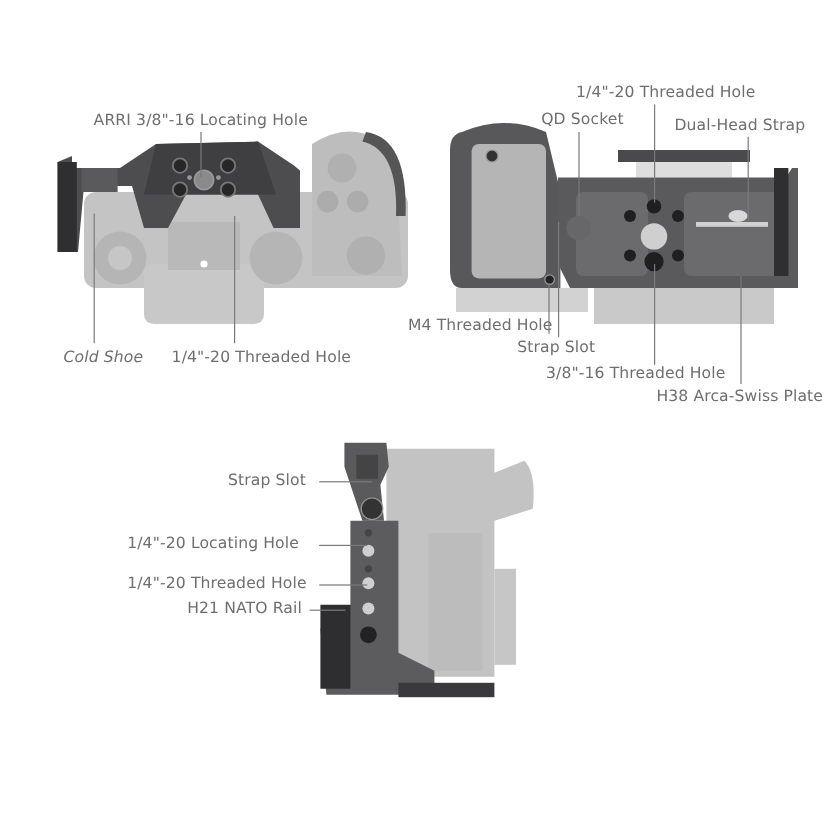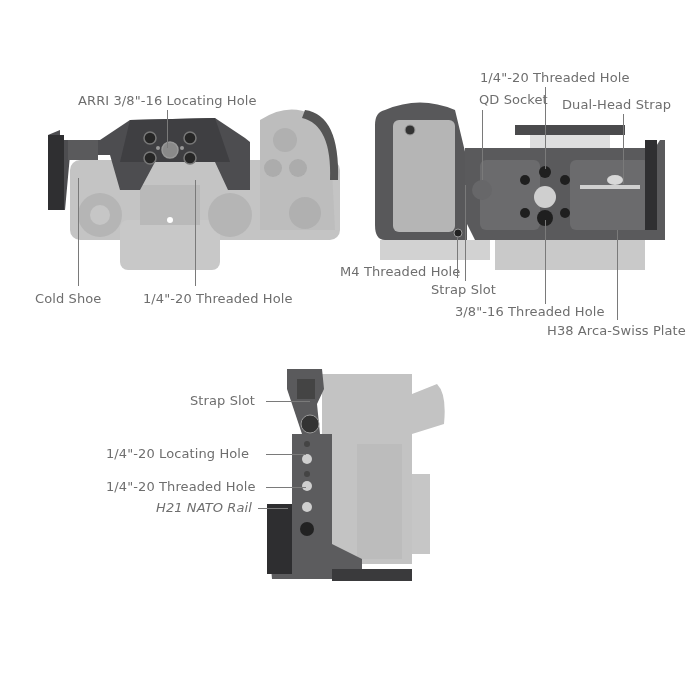--- a/index.html
+++ b/index.html
@@ -40,21 +40,21 @@
     <circle cx="118" cy="48" r="2" fill="#999"></circle>
     <circle cx="142" cy="48" r="2" fill="#999"></circle>
     <rect x="8" y="35" width="16" height="75" fill="#2f2f31"></rect>
     <rect x="28" y="40" width="30" height="20" fill="#5a5a5c"></rect>
   </svg>
 </div>
 
 <div class="label" style="left:78px; top:93px;">ARRI 3/8"-16 Locating Hole</div>
 <div class="line" style="left:167px; top:110px; width:1px; height:38px;"></div>
 
-<div class="label" style="left:35px; top:291px;">Cold Shoe</div>
+<div class="label" style="left:53px; top:291px;font-style:italic;">Cold Shoe</div>
 <div class="line" style="left:78px; top:178px; width:1px; height:108px;"></div>
 
 <div class="label" style="left:143px; top:291px;">1/4"-20 Threaded Hole</div>
 <div class="line" style="left:195px; top:180px; width:1px; height:106px;"></div>
 
 <div class="view" style="left:375px; top:100px; width:295px; height:180px;">
   <svg width="295" height="180" viewBox="0 0 295 180">
     <rect x="120" y="140" width="150" height="30" fill="#c9c9c9"></rect>
     <rect x="5" y="140" width="110" height="20" fill="#d2d2d2"></rect>
 
@@ -78,21 +78,21 @@
     <ellipse cx="240" cy="80" rx="8" ry="5" fill="#d8d8d8"></ellipse>
     <rect x="205" y="85" width="60" height="4" fill="#d0d0d0"></rect>
     <rect x="270" y="40" width="12" height="90" fill="#2f2f31"></rect>
     <circle cx="83" cy="133" r="4" fill="#222" stroke="#999"></circle>
   </svg>
 </div>
 
 <div class="label" style="left:480px; top:70px;">1/4"-20 Threaded Hole</div>
 <div class="line" style="left:545px; top:87px; width:1px; height:82px;"></div>
 
-<div class="label" style="left:451px; top:92px;margin-left:28px;">QD Socket</div>
+<div class="label" style="left:451px; top:92px;">QD Socket</div>
 <div class="line" style="left:482px; top:110px; width:1px; height:70px;"></div>
 
 <div class="label" style="left:562px; top:97px;">Dual-Head Strap</div>
 <div class="line" style="left:623px; top:114px; width:1px; height:70px;"></div>
 
 <div class="label" style="left:340px; top:264px;">M4 Threaded Hole</div>
 <div class="line" style="left:457px; top:236px; width:1px; height:42px;"></div>
 
 <div class="label" style="left:431px; top:282px;">Strap Slot</div>
 <div class="line" style="left:465px; top:185px; width:1px; height:96px;"></div>
@@ -128,14 +128,14 @@
 
 <div class="label" style="left:190px; top:393px;">Strap Slot</div>
 <div class="line" style="left:266px; top:401px; width:44px; height:1px;"></div>
 
 <div class="label" style="left:106px; top:446px;">1/4"-20  Locating Hole</div>
 <div class="line" style="left:266px; top:454px; width:40px; height:1px;"></div>
 
 <div class="label" style="left:106px; top:479px;">1/4"-20 Threaded Hole</div>
 <div class="line" style="left:266px; top:487px; width:40px; height:1px;"></div>
 
-<div class="label" style="left:156px; top:500px;font-style:italic;">H21 NATO Rail</div>
+<div class="label" style="left:156px; top:500px;">H21 NATO Rail</div>
 <div class="line" style="left:258px; top:508px; width:30px; height:1px;"></div>
 
 </body></html>

